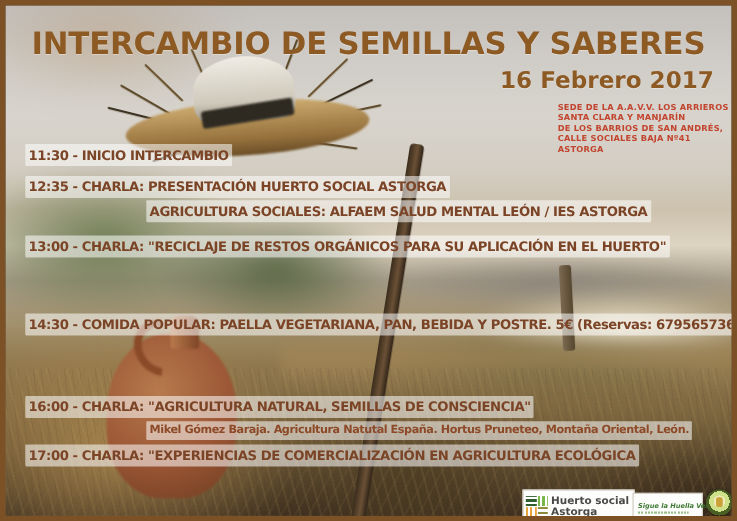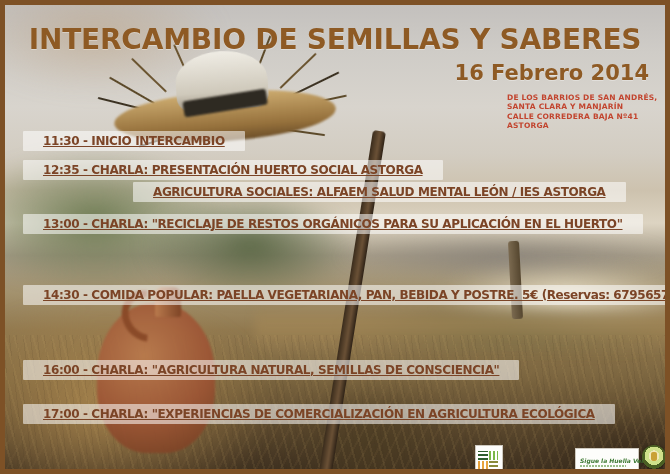--- a/index.html
+++ b/index.html
@@ -78,21 +78,21 @@
     transform:rotate(-40deg);filter:blur(1px);}
   
   .title{left:0;top:18px;width:100%;text-align:center;
     font-size:28px;font-weight:bold;letter-spacing:-.2px;color:#8e5a24;
     text-shadow:0 1px 0 #ffffff55;}
   .date{right:16px;top:56px;font-size:21px;font-weight:bold;color:#8e5a24;
     text-shadow:0 1px 0 #ffffff55;}
   .venue{left:502px;top:88px;color:#c2452f;font-size:7.5px;font-weight:bold;
     line-height:9.4px;letter-spacing:.2px;}
   .strip{position:absolute;background:rgba(255,255,255,.55);border-radius:1px;
-    padding:3px 20px;white-space:nowrap;font-weight:bold;text-decoration:underline;}
+    padding:3px 3px;white-space:nowrap;font-weight:bold;}
   .main{font-size:12px;letter-spacing:-.4px;color:#7b4426;}
   .speaker{font-size:10.2px;letter-spacing:-.4px;color:#8d4a28;}
   
   .logo-hs{left:470px;top:440px;width:auto;height:27px;background:#fdfdfb;
     border:1px solid #cfcac0;display:flex;align-items:center;gap:3px;padding:1px 4px 1px 2px;}
   .hs-grid{width:20px;height:20px;display:grid;grid-template-columns:1fr 1fr;grid-template-rows:1fr 1fr;gap:1px;}
   .hs-grid i{display:block;}
   .hs-grid .q1{background:repeating-linear-gradient(0deg,#2e5d2e 0 2px,#ffffff 2px 4px);}
   .hs-grid .q2{background:repeating-linear-gradient(90deg,#7ab648 0 2px,#ffffff 2px 4px);}
   .hs-grid .q3{background:repeating-linear-gradient(90deg,#e8a33d 0 2px,#ffffff 2px 4px);}
@@ -141,48 +141,54 @@
     <i class="spike s7"></i>
     <i class="spike s8"></i>
     <i class="spike s9"></i>
     <i class="spike s10"></i>
     <div class="brim"></div>
     <div class="dome"></div>
     <div class="band"></div>
   </div>
 
   <div class="layer title">INTERCAMBIO DE SEMILLAS Y SABERES</div>
-  <div class="layer date">16 Febrero 2014</div>
+  <div class="layer date">16 Febrero 2017</div>
 
   <div class="layer venue">
+    <div>SEDE DE LA A.A.V.V. LOS ARRIEROS</div>
+    <div>SANTA CLARA Y MANJARÍN</div>
     <div>DE LOS BARRIOS DE SAN ANDRÉS,</div>
-    <div>SANTA CLARA Y MANJARÍN</div>
-    <div>CALLE CORREDERA BAJA Nº41</div>
+    <div>CALLE SOCIALES BAJA Nº41</div>
     <div>ASTORGA</div>
   </div>
 
   <div class="strip main" style="left:18px;top:126px;">11:30 - INICIO INTERCAMBIO</div>
 
   <div class="strip main" style="left:18px;top:155px;">12:35 - CHARLA: PRESENTACIÓN HUERTO SOCIAL ASTORGA</div>
   <div class="strip main" style="left:128px;top:177px;">AGRICULTURA SOCIALES: ALFAEM SALUD MENTAL LEÓN / IES ASTORGA</div>
 
   <div class="strip main" style="left:18px;top:209px;">13:00 - CHARLA: "RECICLAJE DE RESTOS ORGÁNICOS PARA SU APLICACIÓN EN EL HUERTO"</div>
 
   <div class="strip main" style="left:18px;top:280px;">14:30 - COMIDA POPULAR: PAELLA VEGETARIANA, PAN, BEBIDA Y POSTRE. 5€ (Reservas: 679565736)</div>
 
   <div class="strip main" style="left:18px;top:355px;">16:00 - CHARLA: "AGRICULTURA NATURAL, SEMILLAS DE CONSCIENCIA"</div>
+  <div class="strip speaker" style="left:128px;top:378px;">Mikel Gómez Baraja. Agricultura Natutal España. Hortus Pruneteo, Montaña Oriental, León.</div>
 
   <div class="strip main" style="left:18px;top:399px;">17:00 - CHARLA: "EXPERIENCIAS DE COMERCIALIZACIÓN EN AGRICULTURA ECOLÓGICA</div>
 
   <div class="layer logo-hs">
     <span class="hs-grid">
       <i class="q1"></i>
         <i class="q2"></i>
         <i class="q3"></i>
         <i class="q4"></i>
+    </span>
+    <span class="hs-text">
+      <div>Huerto social</div>
+      <div>Astorga</div>
     </span>
   </div>
 
   <div class="layer logo-hv">
     <svg width="9" height="16" viewBox="0 0 9 16">
       <ellipse cx="4" cy="6" rx="3.2" ry="5" fill="#3e7a34" transform="rotate(-12 4 6)"></ellipse>
       <circle cx="6.6" cy="12.6" r="2.1" fill="#3e7a34"></circle>
     </svg>
     <span class="hv-col">
       <span class="hv-text">Sigue la Huella Verde</span>

